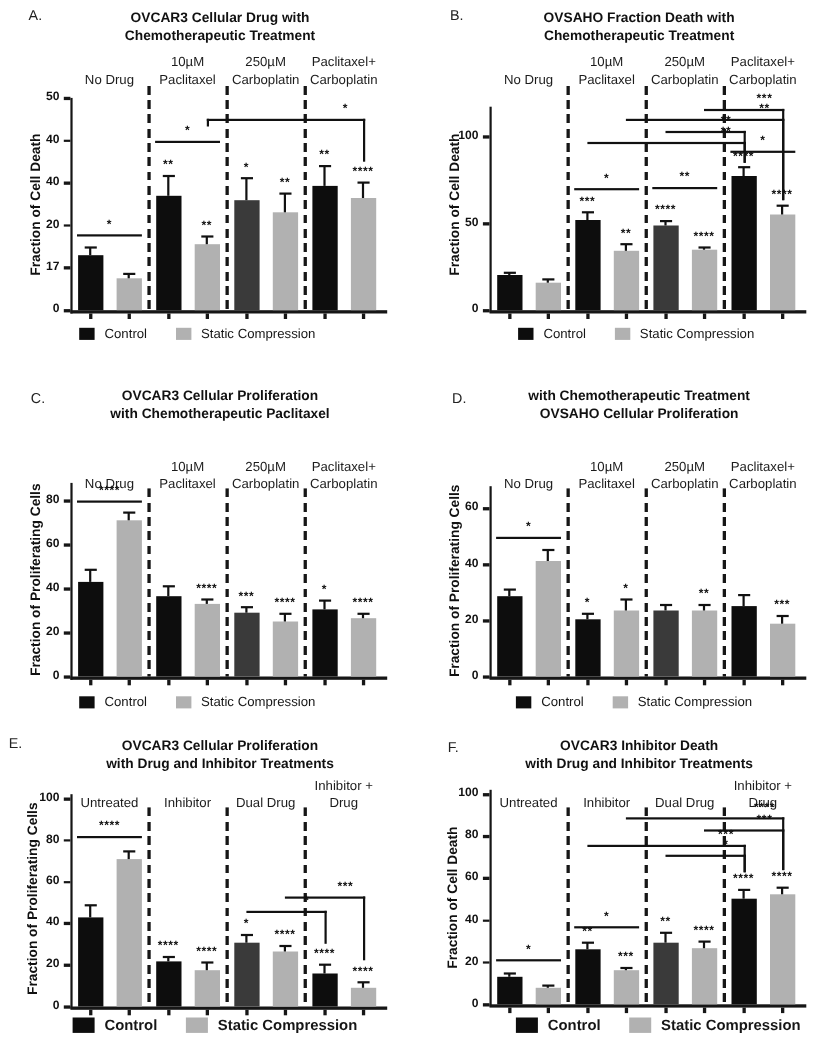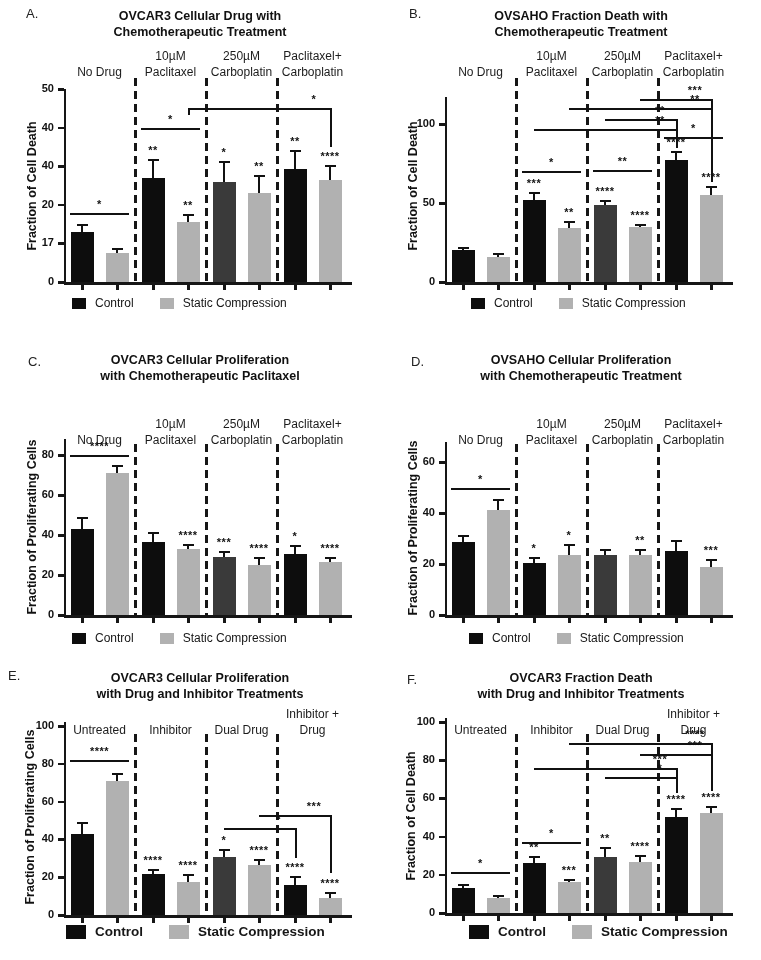--- a/index.html
+++ b/index.html
@@ -301,22 +301,22 @@
           <span style="margin-right: 26px;">Control</span>
           <span style="display: inline-block; width: 14px; height: 11px; background: rgb(177, 177, 177); margin-right: 9px;"></span>
           <span style="margin-right: 26px;">Static Compression</span>
         </div>
       </div>
   </section>
 
   <section class="panel p3">
     <div class="plabel" style="left:30px;top:24px">D.</div>
     <div class="ptitle" style="top:22px">
+      <div>with Chemotherapeutic Treatment</div>
       <div>OVSAHO Cellular Proliferation</div>
-      <div>with Chemotherapeutic Treatment</div>
     </div>
     <div class="ylab" style="left:32px;top:198px">Fraction of Proliferating Cells</div>
     <div class="plot">
         <div style="position: absolute; left: 63.5px; top: 111.6px; width: 2.5px; height: 175.9px; background: rgb(22, 22, 22);"></div>
         <div style="position: absolute; left: 63.5px; top: 285px; width: 288.5px; height: 2.5px; background: rgb(22, 22, 22);"></div>
         <div style="position: absolute; left: 57.5px; top: 284px; width: 6px; height: 2.5px; background: rgb(22, 22, 22);"></div>
         <div style="position: absolute; left: 22px; top: 278px; width: 32px; text-align: right; font: 700 11px &quot;Liberation Sans&quot;, sans-serif; color: rgb(17, 17, 17);">0</div>
         <div style="position: absolute; left: 57.5px; top: 233px; width: 6px; height: 2.5px; background: rgb(22, 22, 22);"></div>
         <div style="position: absolute; left: 22px; top: 227px; width: 32px; text-align: right; font: 700 11px &quot;Liberation Sans&quot;, sans-serif; color: rgb(17, 17, 17);">20</div>
         <div style="position: absolute; left: 57.5px; top: 182px; width: 6px; height: 2.5px; background: rgb(22, 22, 22);"></div>
@@ -477,21 +477,21 @@
           <span style="margin-right: 26px;">Control</span>
           <span style="display: inline-block; width: 20px; height: 14px; background: rgb(177, 177, 177); margin-right: 9px;"></span>
           <span style="margin-right: 26px;">Static Compression</span>
         </div>
       </div>
   </section>
 
   <section class="panel p5">
     <div class="plabel" style="left:26px;top:12px">F.</div>
     <div class="ptitle" style="top:10px">
-      <div>OVCAR3 Fraction Death</div>
+      <div>OVCAR3 Inhibitor Death</div>
       <div>with Drug and Inhibitor Treatments</div>
     </div>
     <div class="ylab" style="left:30px;top:156px">Fraction of Cell Death</div>
     <div class="plot">
         <div style="position: absolute; left: 63.5px; top: 58.18px; width: 2.5px; height: 197.32px; background: rgb(22, 22, 22);"></div>
         <div style="position: absolute; left: 63.5px; top: 253px; width: 288.5px; height: 2.5px; background: rgb(22, 22, 22);"></div>
         <div style="position: absolute; left: 57.5px; top: 252px; width: 6px; height: 2.5px; background: rgb(22, 22, 22);"></div>
         <div style="position: absolute; left: 22px; top: 246px; width: 32px; text-align: right; font: 700 11px &quot;Liberation Sans&quot;, sans-serif; color: rgb(17, 17, 17);">0</div>
         <div style="position: absolute; left: 57.5px; top: 213.8px; width: 6px; height: 2.5px; background: rgb(22, 22, 22);"></div>
         <div style="position: absolute; left: 22px; top: 207.8px; width: 32px; text-align: right; font: 700 11px &quot;Liberation Sans&quot;, sans-serif; color: rgb(17, 17, 17);">20</div>

